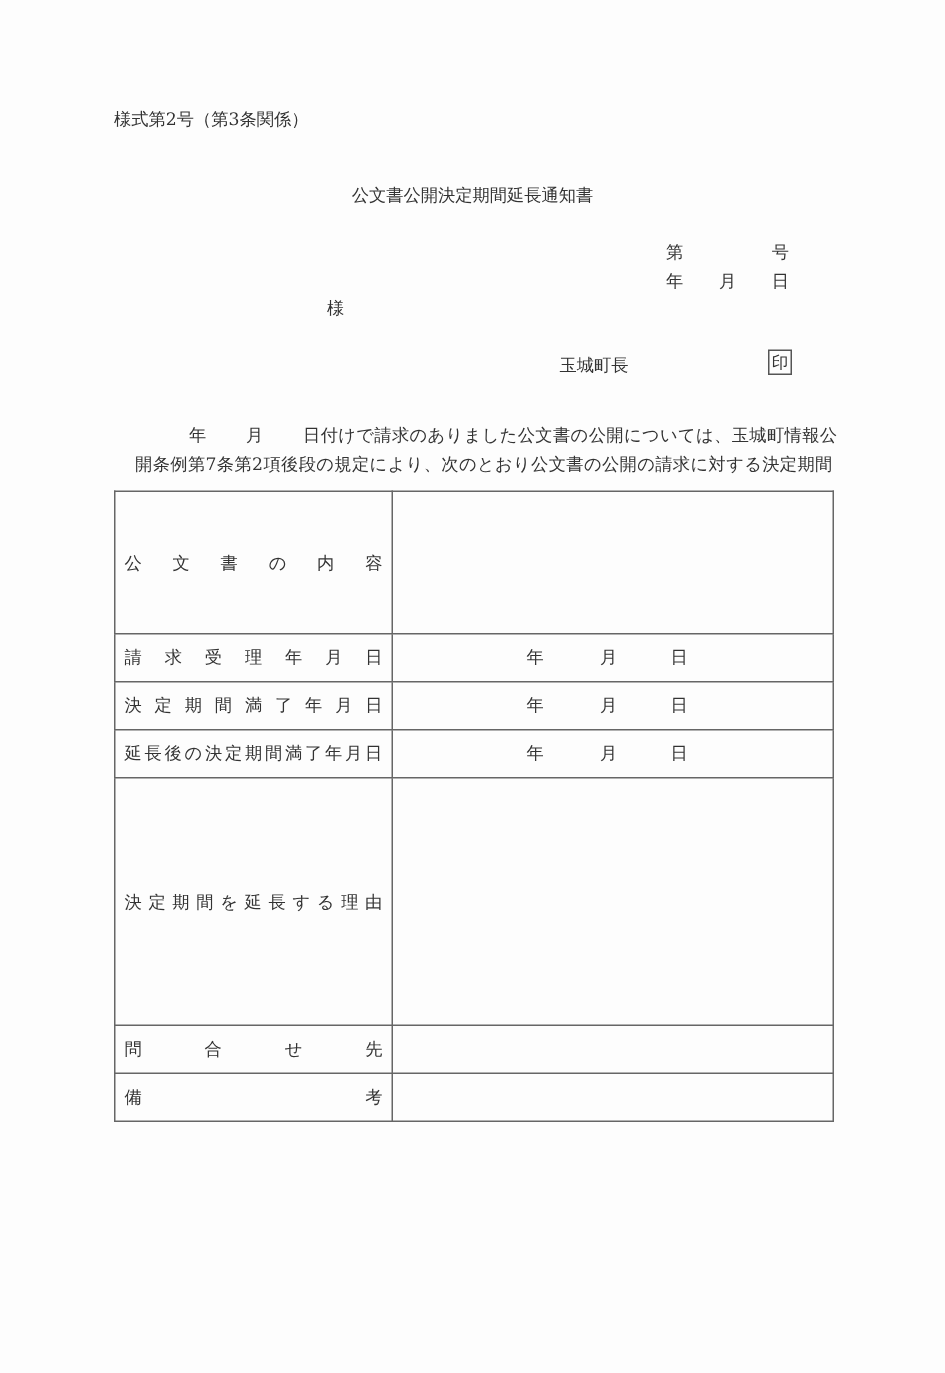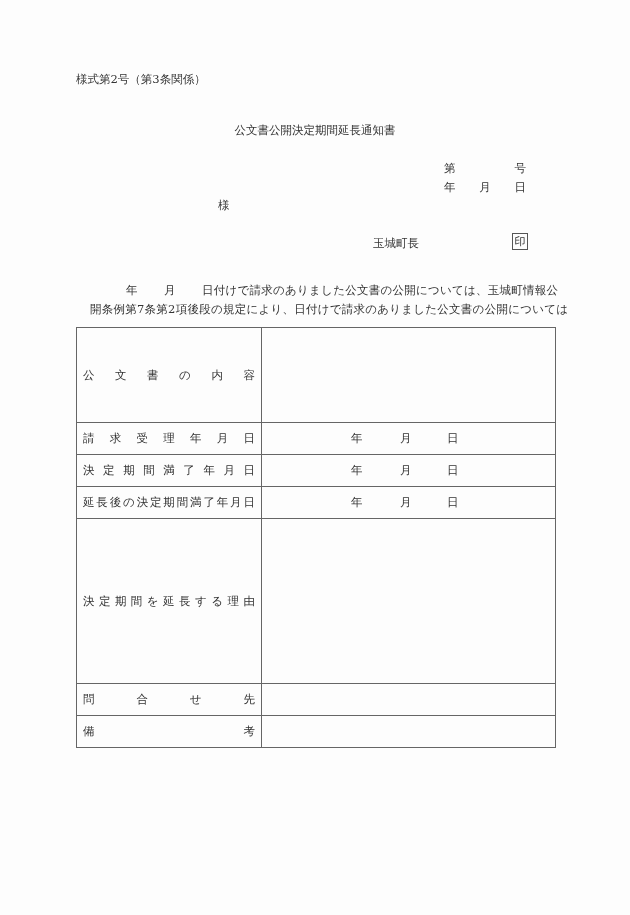--- a/index.html
+++ b/index.html
@@ -98,21 +98,21 @@
   <span>日</span>
 </div>
 
 <div class="abs addressee">様</div>
 
 <div class="abs issuer">玉城町長</div>
 <div class="abs seal">印</div>
 
 <div class="abs body-text">
   <span class="line line1"><span class="gap-year">年</span><span class="gap-month">月</span><span>日付けで請求のありました公文書の公開については、玉城町情報公</span></span>
-  <span class="line line2">開条例第7条第2項後段の規定により、日付けで請求のありました公文書の公開については</span>
+  <span class="line line2">開条例第7条第2項後段の規定により、次のとおり公文書の公開の請求に対する決定期間</span>
 </div>
 
 <table class="form-table">
   <tbody>
       <tr class="r-content">
     <td class="label">
       <div class="spread" id="lbl0">
             <span>公</span>
             <span>文</span>
             <span>書</span>

